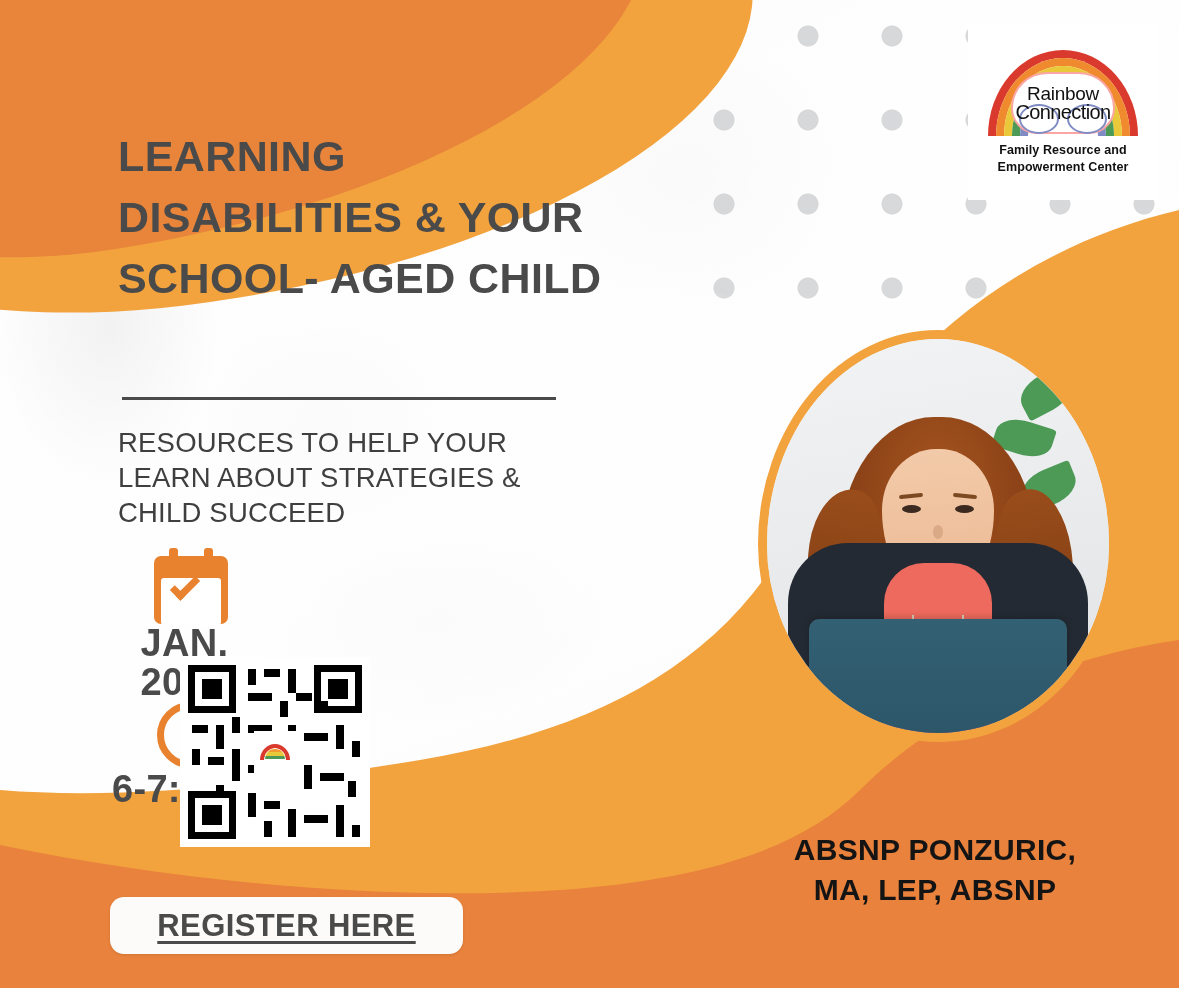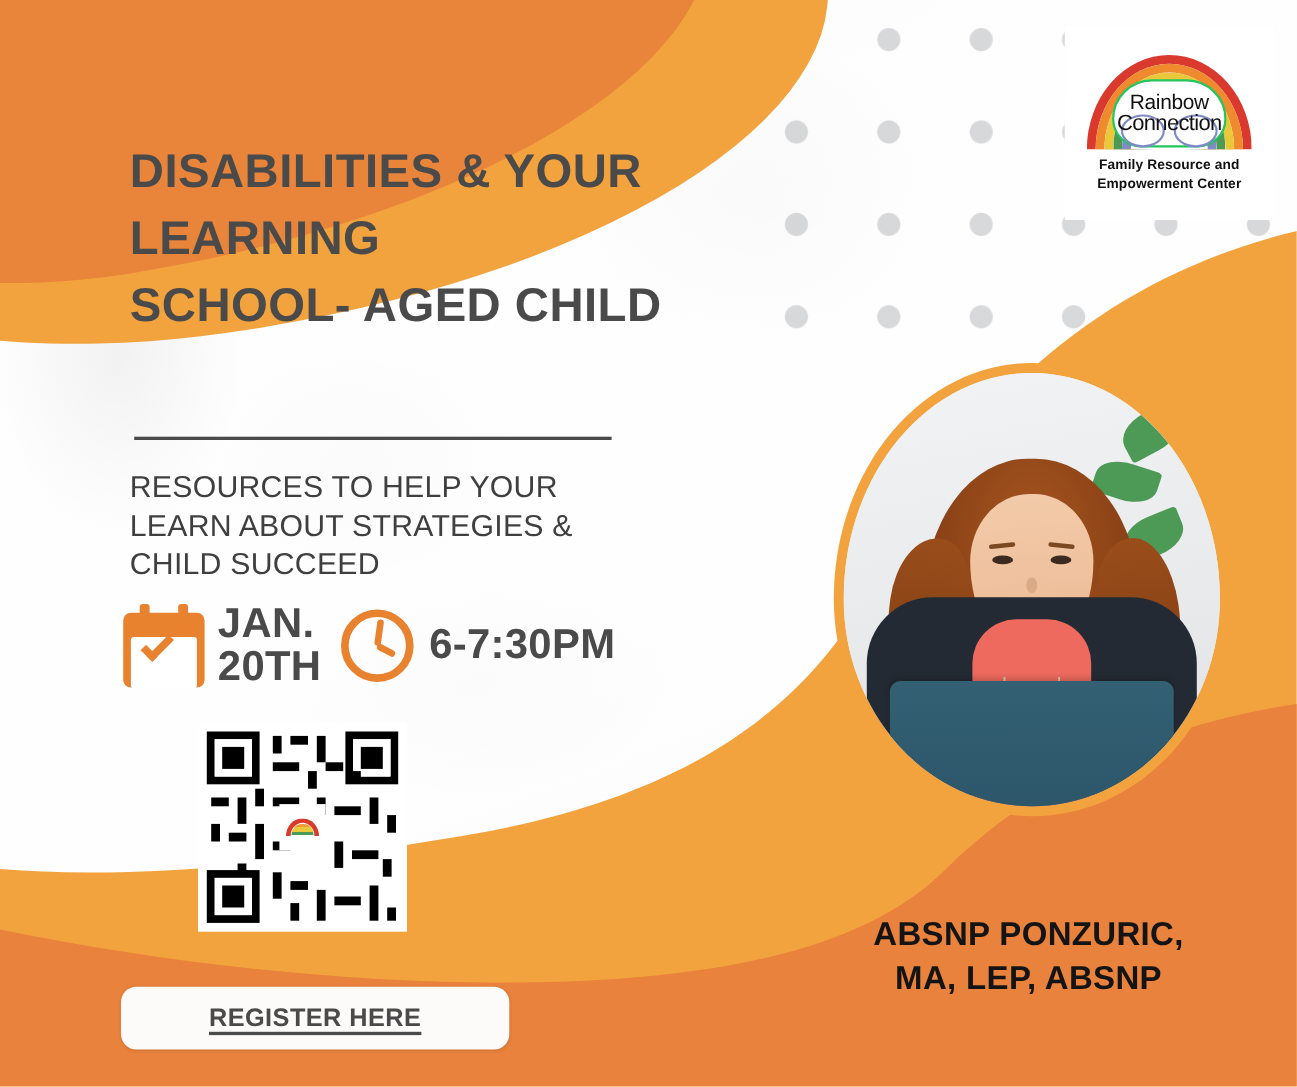--- a/index.html
+++ b/index.html
@@ -156,21 +156,21 @@
     align-items:center; justify-content:flex-start;
     padding-top:4px;
   }
   .logo-mark { position:relative; width:152px; height:108px; }
   .rb { position:absolute; left:50%; bottom:0; transform:translateX(-50%);
         border-style:solid; border-bottom:none; border-radius:50% 50% 0 0 / 100% 100% 0 0;
         background:transparent; }
   .logo-cloud {
     position:absolute; left:50%; bottom:2px; transform:translateX(-50%);
     width:104px; height:62px; background:#fff;
-    border:2px solid #22c55e; border-radius:42px 42px 30px 30px;
+    border:2px solid #fca5a5; border-radius:42px 42px 30px 30px;
     display:flex; align-items:center; justify-content:center;
   }
   .logo-cloud:before, .logo-cloud:after {
     content:""; position:absolute; bottom:-2px; width:36px; height:26px;
     background:#fff; border:2px solid #7F8BC4; border-radius:50%;
   }
   .logo-cloud:before { left:6px; } .logo-cloud:after { right:6px; }
   .logo-words {
     position:relative; z-index:3; text-align:center; line-height:.94;
     color:#111; font-family:"Liberation Sans", sans-serif;
@@ -199,21 +199,21 @@
     position:absolute; left:122px; top:397px;
     width:434px; height:3px; background:#4A4A4A;
   }
   .subtitle {
     position:absolute; left:118px; top:425px; width:470px;
     color:#3F3F3F; font-weight:400; font-size:27.5px;
     line-height:1.28; letter-spacing:.2px; text-transform:uppercase;
   }
 
   
-  .dt-row { position:absolute; left:112px; top:548px; display:flex; align-items:center; }
+  .dt-row { position:absolute; left:112px; top:548px; display:flex; align-items:center;flex-direction:column; }
   .cal-icon { position:relative; width:74px; height:76px; margin-right:12px; }
   .cal-body {
     position:absolute; left:0; top:8px; width:74px; height:68px;
     background:#E8822F; border-radius:7px;
   }
   .cal-inner {
     position:absolute; left:7px; top:22px; width:60px; height:47px;
     background:#fff; border-radius:3px;
   }
   .cal-tab { position:absolute; top:0; width:9px; height:16px; background:#E8822F; border-radius:3px; }
@@ -276,21 +276,21 @@
     position:absolute; left:98px; top:857px;
     color:#1C1C1C; font-size:22px; font-weight:400; letter-spacing:.1px;
   }
   .register-btn {
     position:absolute; left:110px; top:897px;
     width:353px; height:57px; background:#FCFBF9;
     border-radius:14px; display:flex; align-items:center; justify-content:center;
     box-shadow:0 1px 3px rgba(0,0,0,.10);
   }
   .register-btn span {
-    color:#4A4A4A; font-weight:800; font-size:23px; letter-spacing:.4px;
+    color:#4A4A4A; font-weight:800; font-size:31px; letter-spacing:.4px;
     text-decoration:underline; text-underline-offset:5px; text-decoration-thickness:3px;
   }
 
   
   .presenter {
     position:absolute; left:735px; top:830px; width:400px;
     color:#141414; font-weight:800; font-size:30px;
     line-height:1.32; text-align:center; letter-spacing:.3px;
   }
 </style>
@@ -355,22 +355,22 @@
         </div>
       </div>
     </div>
     <div class="logo-tag">
       <div>Family Resource and</div>
       <div>Empowerment Center</div>
     </div>
   </div>
 
   <div class="headline">
+    <div>LEARNING</div>
     <div>DISABILITIES &amp; YOUR</div>
-    <div>LEARNING</div>
     <div>SCHOOL- AGED CHILD</div>
   </div>
   <div class="rule"></div>
 
   <div class="subtitle">
     <div>RESOURCES TO HELP YOUR</div>
     <div>LEARN ABOUT STRATEGIES &amp;</div>
     <div>CHILD SUCCEED</div>
   </div>
 

